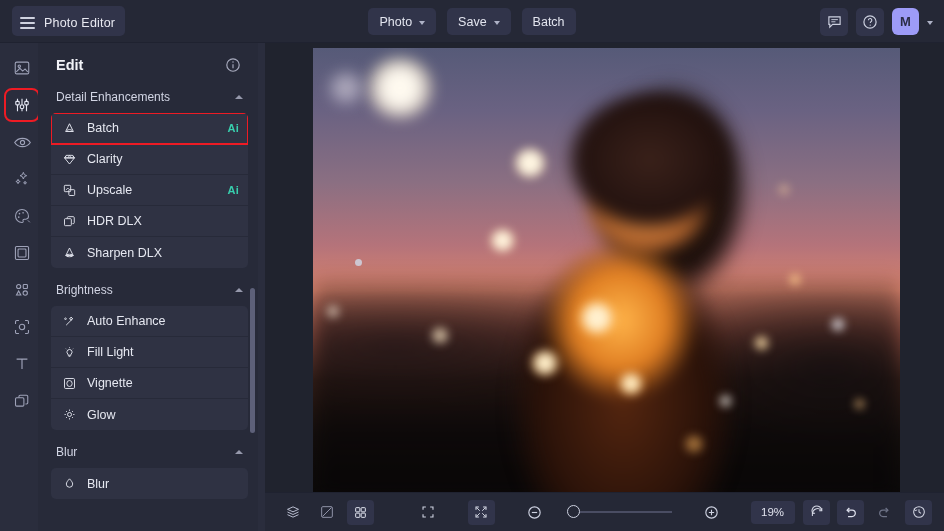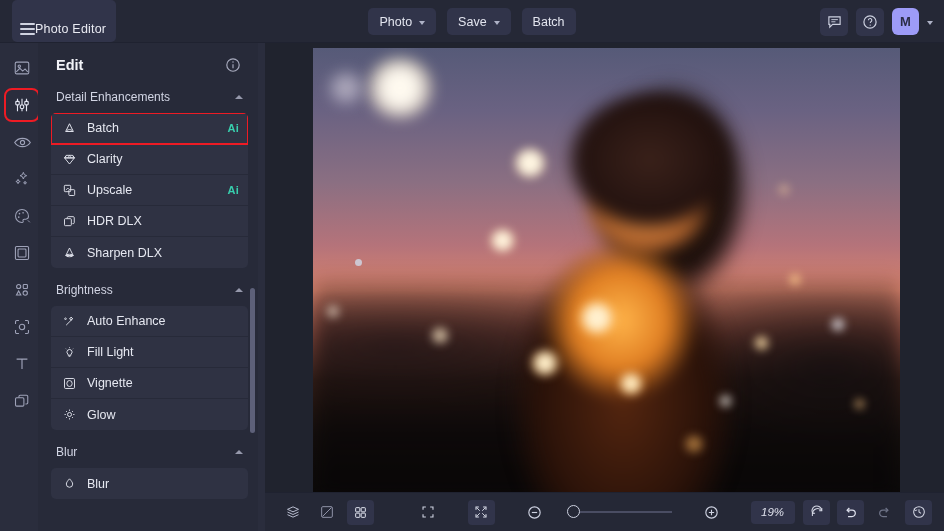--- a/index.html
+++ b/index.html
@@ -12,22 +12,22 @@
   #app { position: relative; width: 944px; height: 531px; background: #2a2d3d; }
 
   
   .topbar {
     position: absolute; top: 0; left: 0; width: 944px; height: 43px;
     background: #252836;
     display: flex; align-items: center;
     border-bottom: 1px solid #1f2230;
   }
   .brand {
-    display: flex; align-items: center; gap: 0;
-    margin-left: 12px; padding: 22px 10px 6px 8px;
+    display: flex; align-items: center; gap: 9px;
+    margin-left: 12px; padding: 10px 10px 6px 8px;
     background: #31344a; border-radius: 5px;
   }
   .brand-label { color: #e9eaf2; font-size: 12.5px; letter-spacing: .2px; }
   .hamburger { width: 15px; height: 12px; display: flex; flex-direction: column; justify-content: space-between; }
   .hamburger i { display: block; height: 1.6px; background: #cfd2e0; border-radius: 2px; }
 
   .center-actions {
     position: absolute; left: 0; right: 0; top: 0; height: 43px;
     display: flex; align-items: center; justify-content: center; gap: 11px;
     pointer-events: none;
@@ -161,21 +161,20 @@
   .bottombar {
     position: absolute; left: 265px; bottom: 0; width: 679px; height: 39px;
     background: #252836; border-top: 1px solid #1f2230;
     display: flex; align-items: center;
   }
   .bb-left { display: flex; align-items: center; gap: 7px; margin-left: 14px; }
   .bb-center {
     position: absolute; left: 0; right: 0;
     display: flex; align-items: center; justify-content: center; gap: 26px;
     pointer-events: none;
-    font-style: italic;
   }
   .bb-center > * { pointer-events: auto; }
   .bb-right { position: absolute; right: 12px; display: flex; align-items: center; gap: 7px; }
   .bbtn {
     width: 27px; height: 25px; border-radius: 4px;
     display: flex; align-items: center; justify-content: center; cursor: pointer;
   }
   .bbtn.filled { background: #31344a; }
   .zoom-slider { display: flex; align-items: center; gap: 0; }
   .slider-track {

